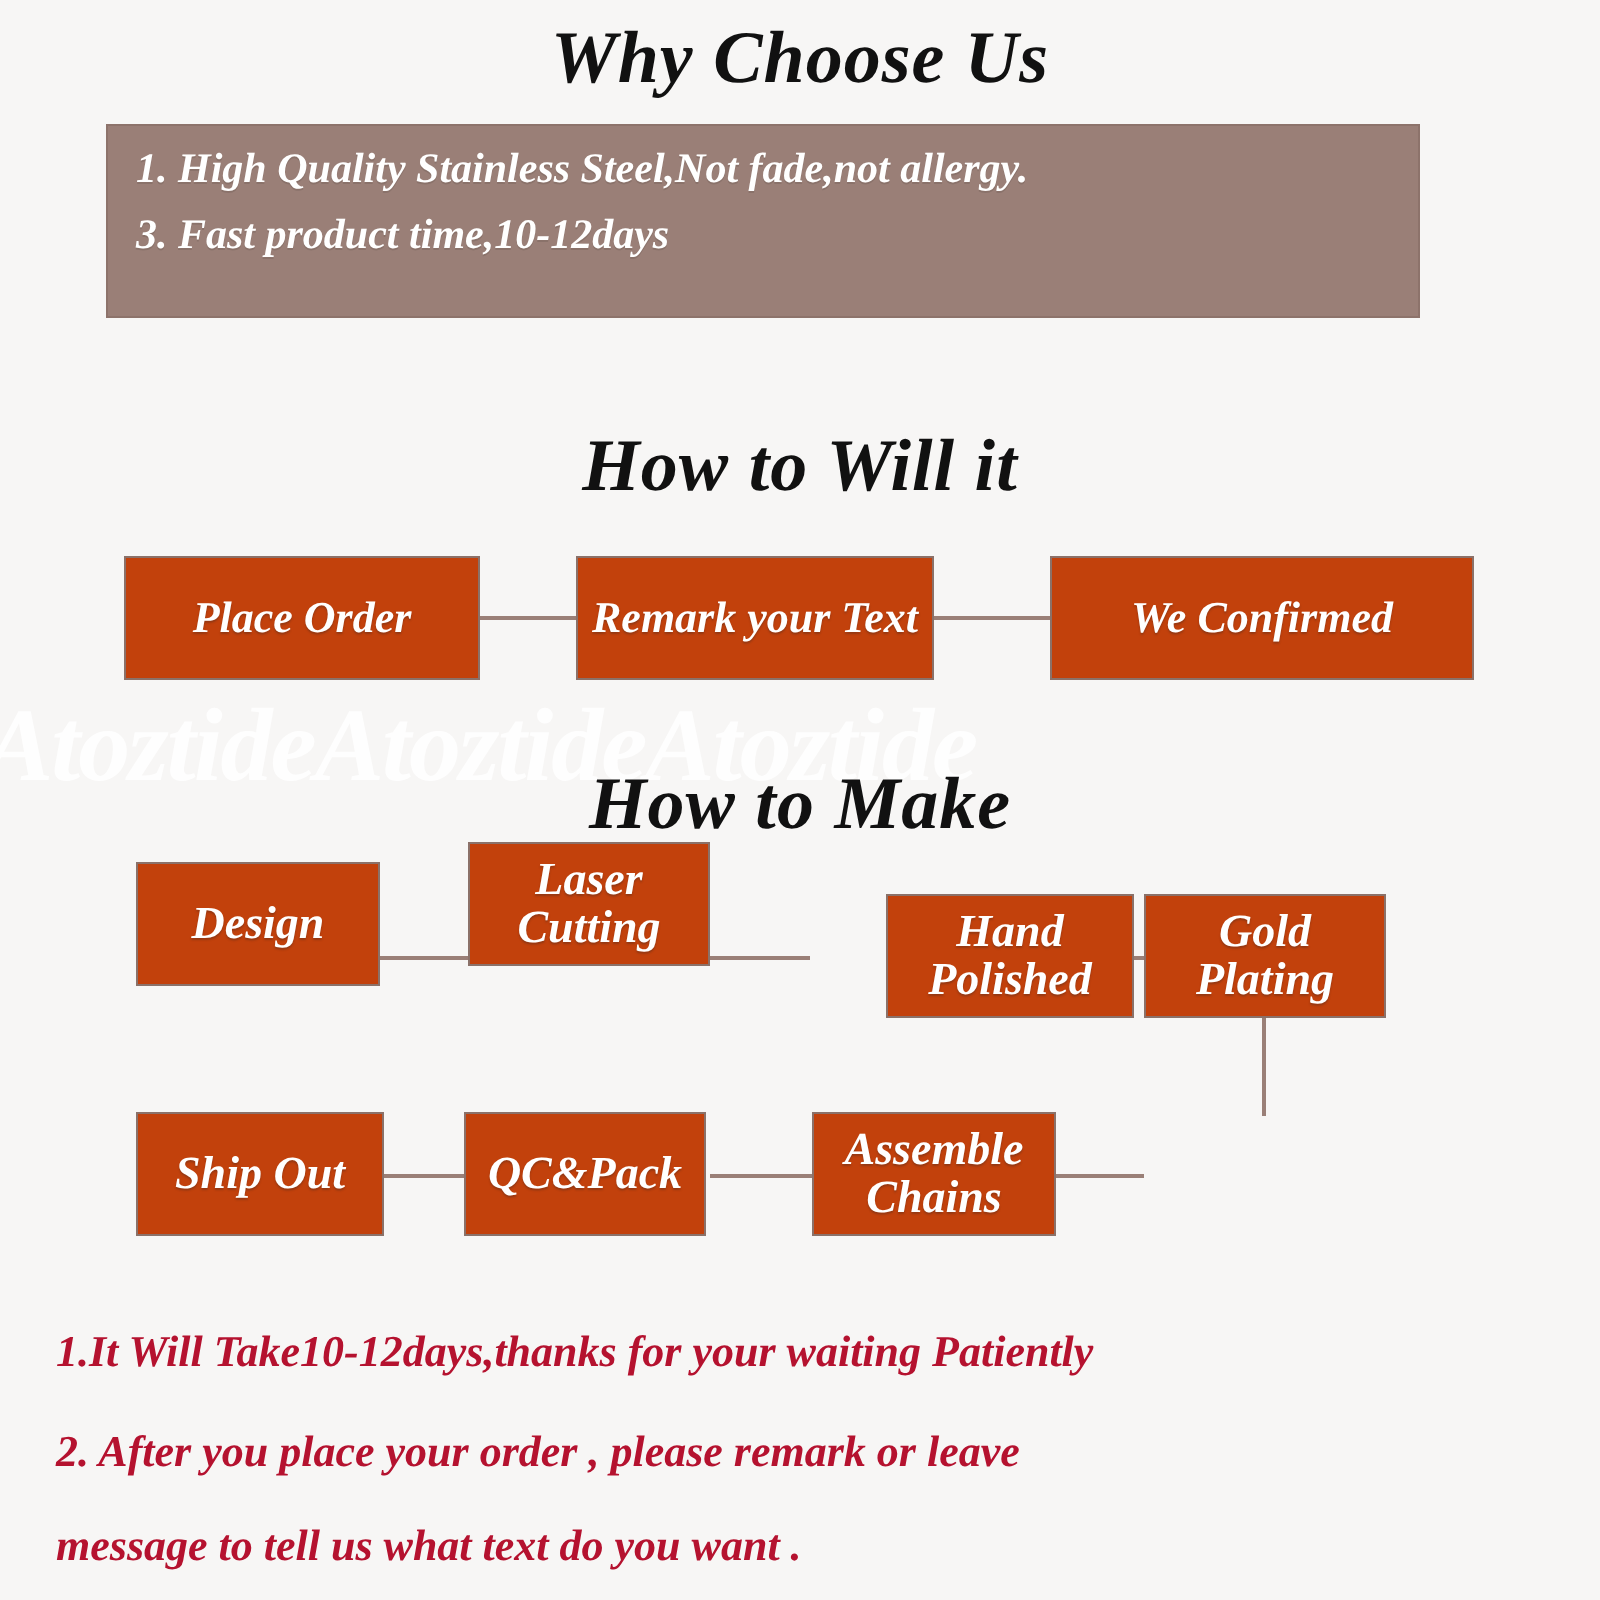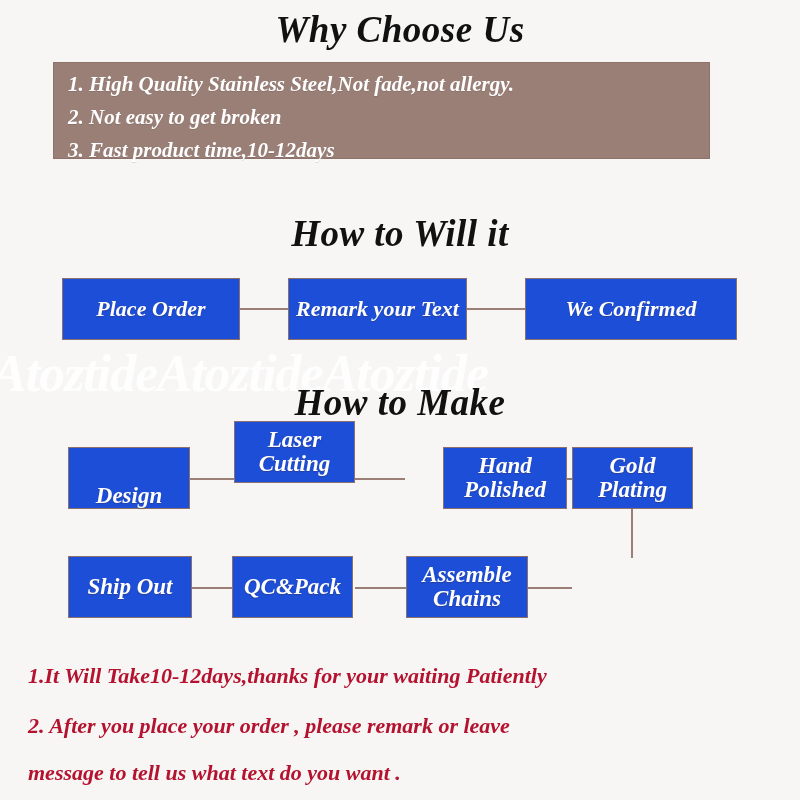--- a/index.html
+++ b/index.html
@@ -77,21 +77,21 @@
     font-style: italic;
     font-size: 21px;
     line-height: 33px;
     white-space: nowrap;
     text-shadow: 0 1px 0 rgba(0,0,0,0.10);
   }
 
   
   .flow-box {
     position: absolute;
-    background: #1d4ed8;
+    background: #c2410c;
     border: 1px solid #8b7169;
     box-sizing: border-box;
     display: flex;
     align-items: center;
     justify-content: center;
     text-align: center;
     color: #ffffff;
     font-family: "Liberation Serif", "DejaVu Serif", serif;
     font-weight: 700;
     font-style: italic;
@@ -134,21 +134,20 @@
 <body>
 
 <div id="page">
 
   <div class="watermark">AtoztideAtoztideAtoztide</div>
 
   <div id="title-why" class="section-title">Why Choose Us</div>
 
   <div class="why-panel">
     <div class="why-line">1. High Quality Stainless Steel,Not fade,not allergy.</div>
-    <div class="why-line">2. Not easy to get broken</div>
     <div class="why-line">3. Fast product time,10-12days</div>
   </div>
 
   <div id="title-order" class="section-title">How to Will it</div>
 
   <div class="connector-h" style="left:238px; top:308px; width:52px;"></div>
   <div class="connector-h" style="left:465px; top:308px; width:62px;"></div>
 
   <div class="flow-box order-box" style="left:62px; top:278px; width:178px;">
     <span>Place Order</span>
@@ -165,21 +164,21 @@
   <div class="connector-h" style="left:188px; top:478px; width:48px;"></div>
   <div class="connector-h" style="left:353px; top:478px; width:52px;"></div>
   <div class="connector-h" style="left:525px; top:478px; width:49px;"></div>
 
   <div class="connector-v" style="left:631px; top:508px; width:2px; height:50px;"></div>
 
   <div class="connector-h" style="left:190px; top:587px; width:48px;"></div>
   <div class="connector-h" style="left:355px; top:587px; width:53px;"></div>
   <div class="connector-h" style="left:526px; top:587px; width:46px;"></div>
 
-  <div class="flow-box make-box" style="left:68px; top:447px; width:122px;align-items:flex-end;">
+  <div class="flow-box make-box" style="left:68px; top:431px; width:122px;">
     <span>Design</span>
   </div>
   <div class="flow-box make-box" style="left:234px; top:421px; width:121px;">
     <span>Laser Cutting</span>
   </div>
   <div class="flow-box make-box" style="left:403px; top:447px; width:124px;margin-left:40px;">
     <span>Hand Polished</span>
   </div>
   <div class="flow-box make-box" style="left:572px; top:447px; width:121px;">
     <span>Gold Plating</span>

